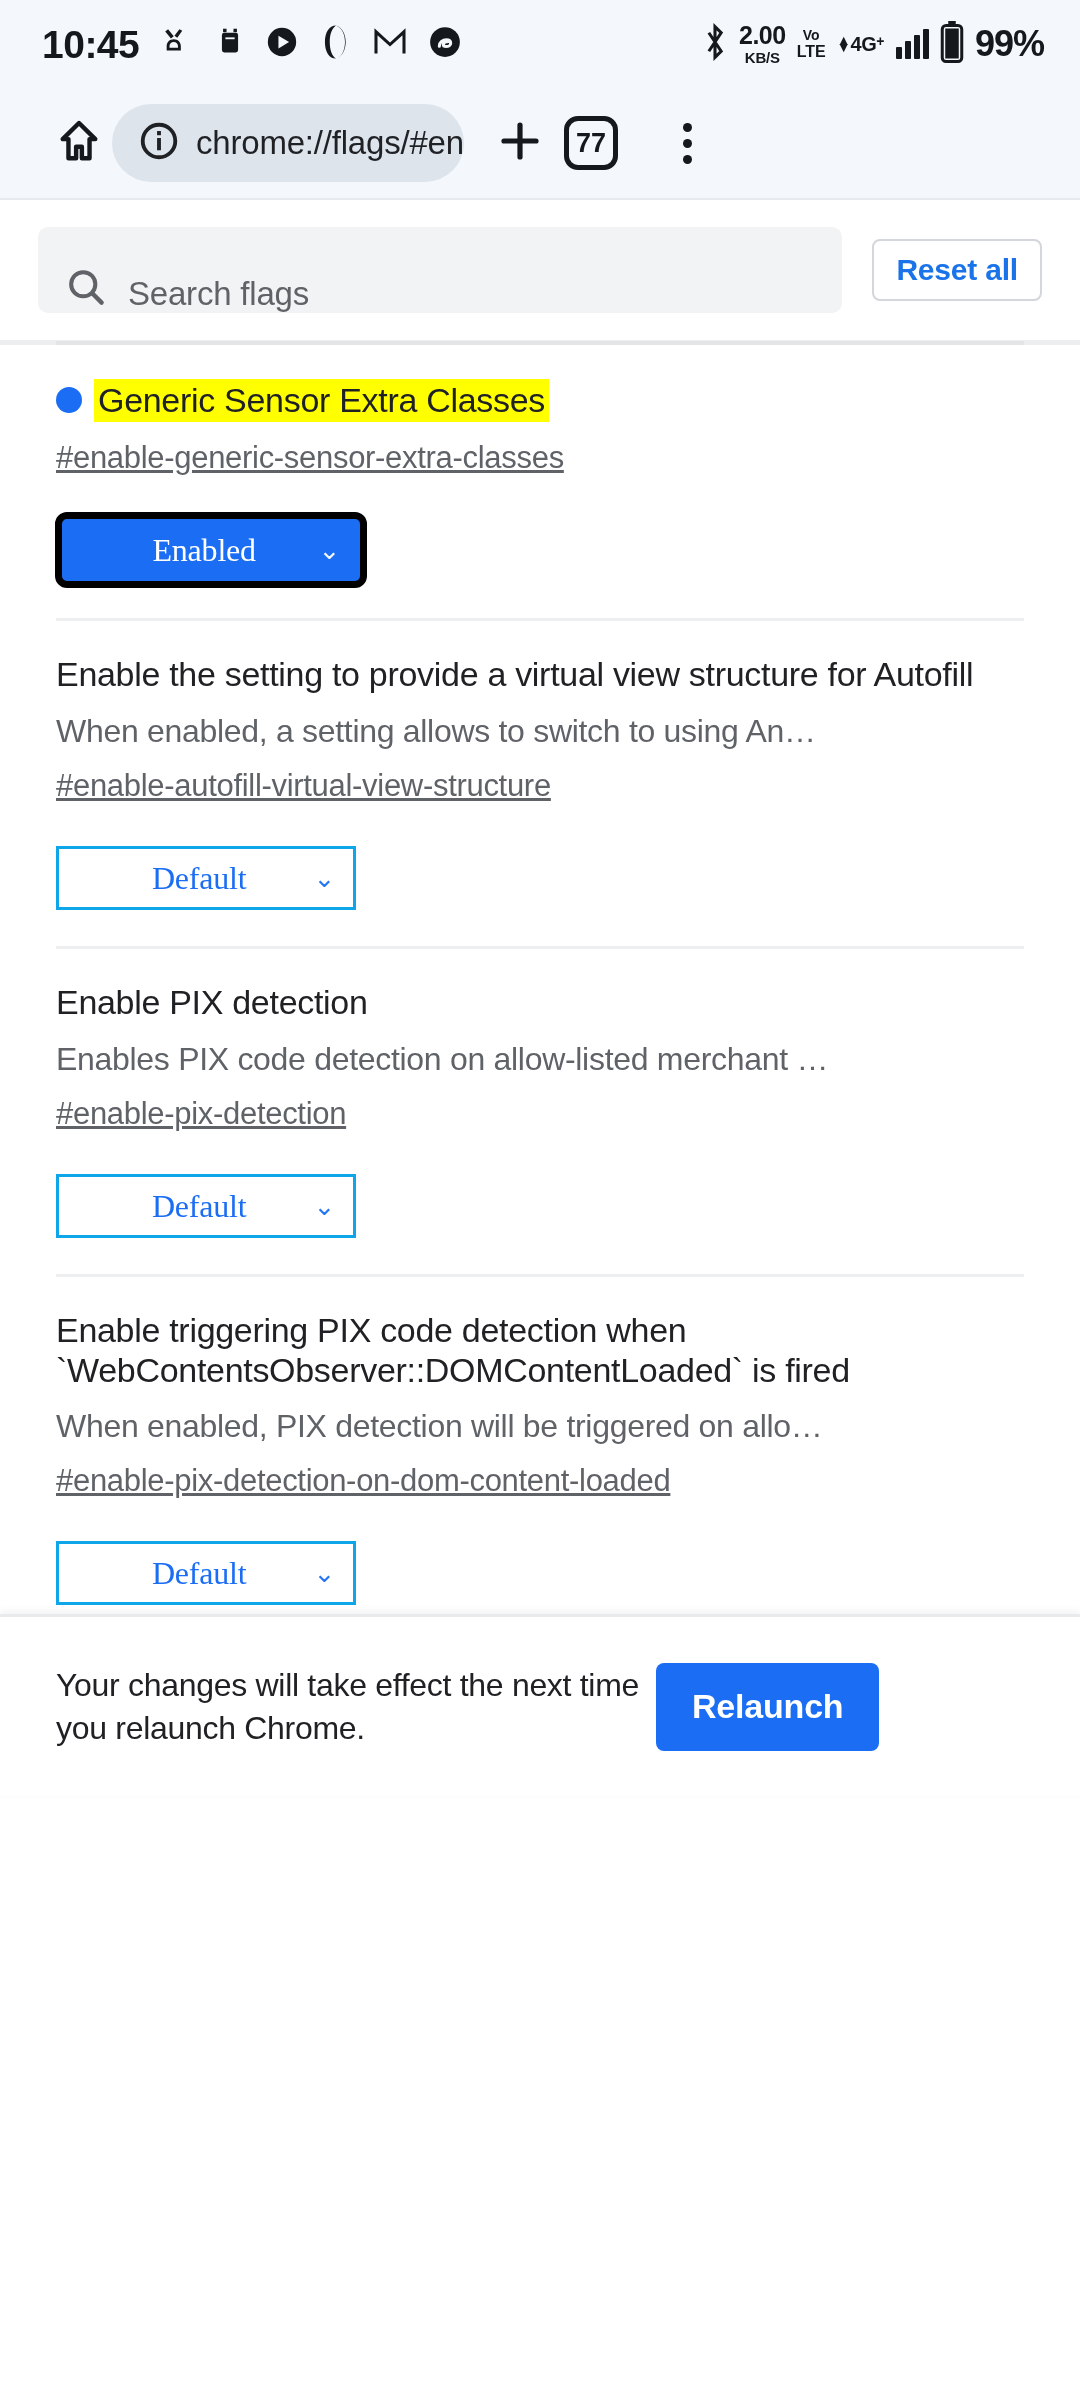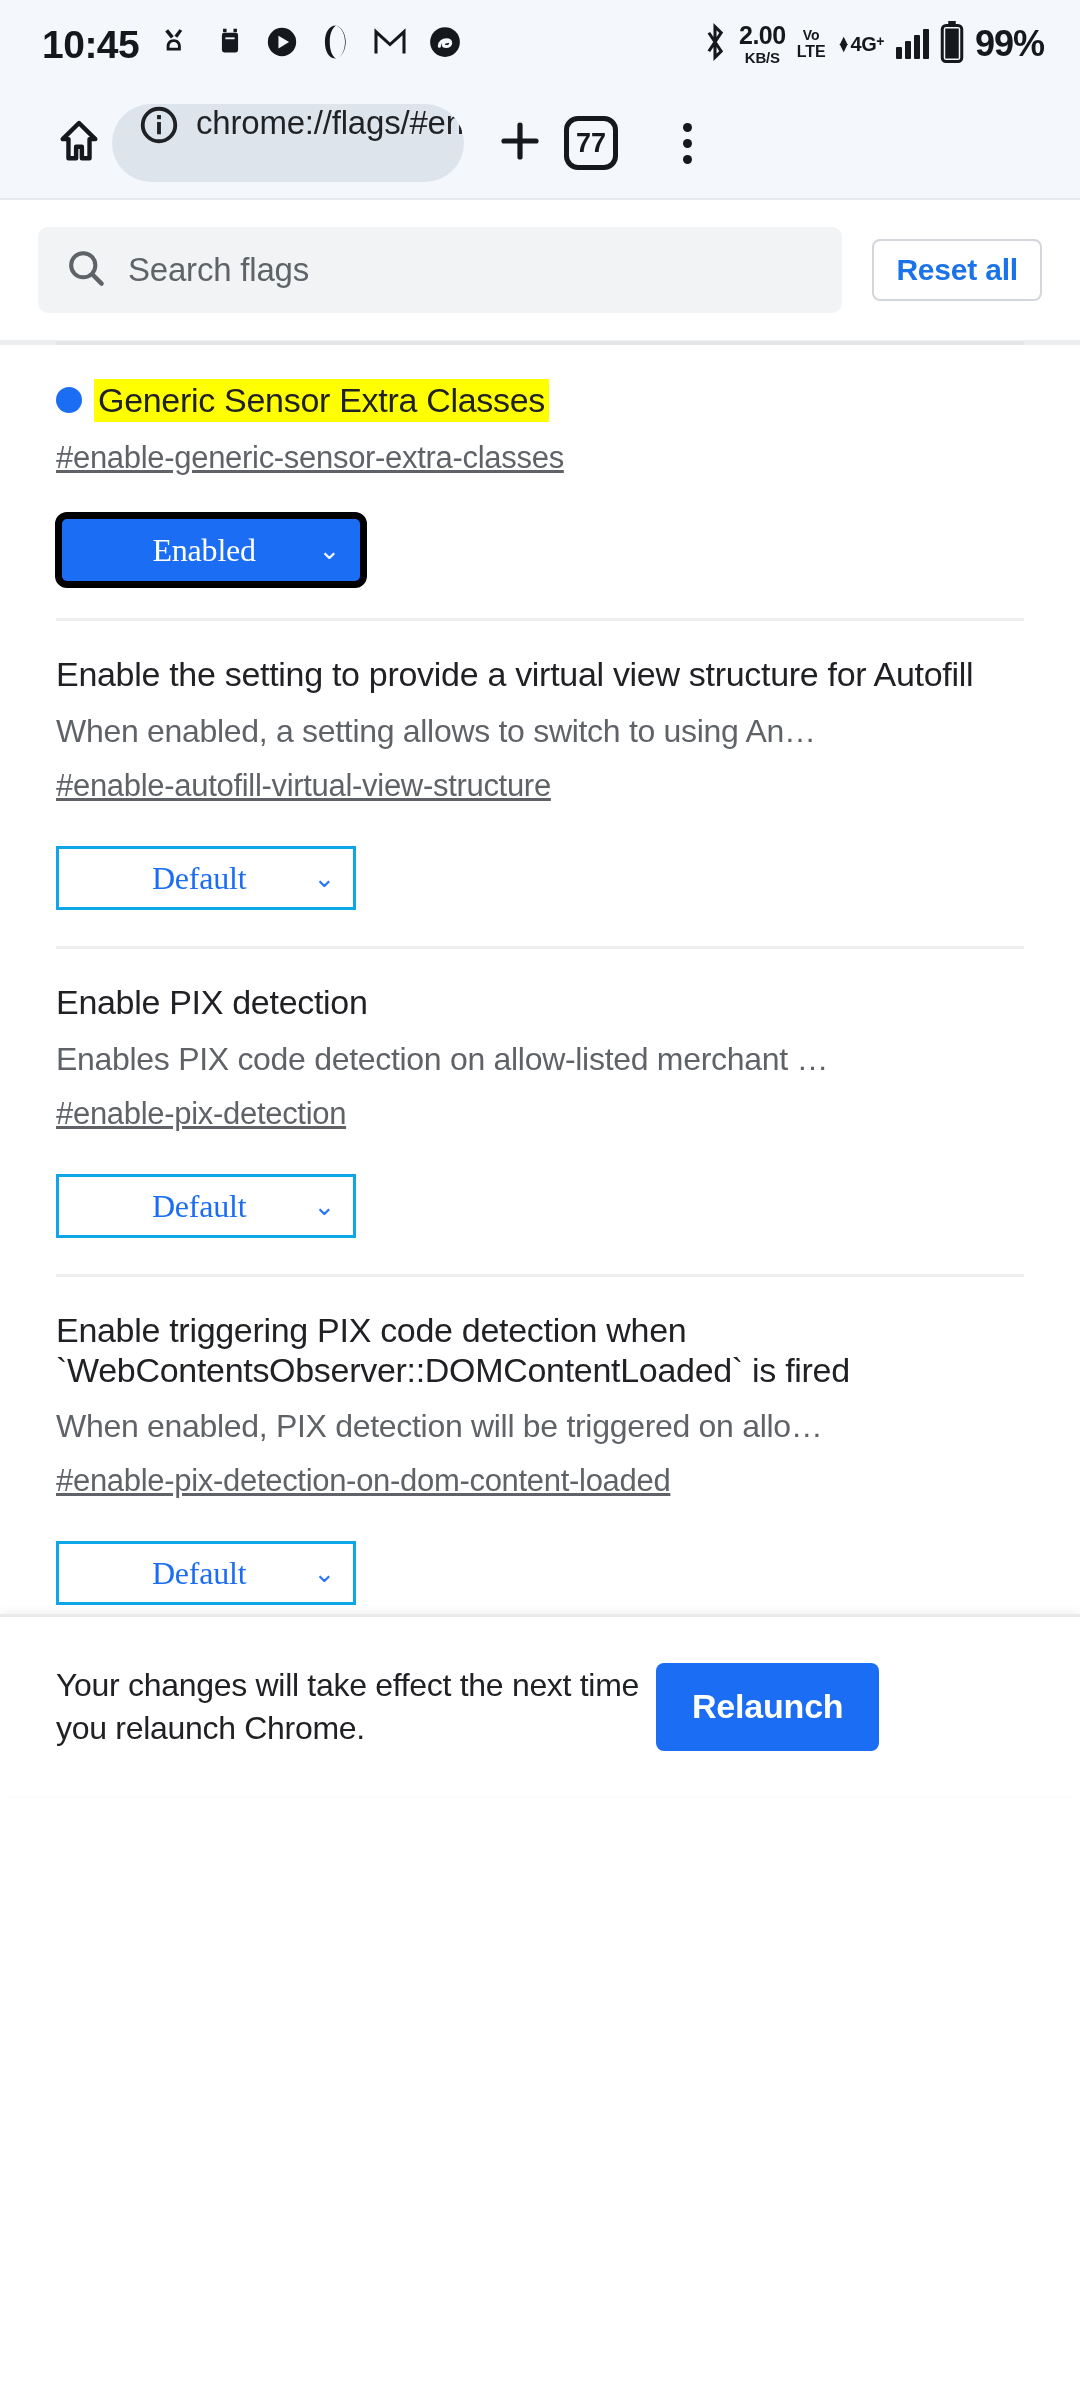--- a/index.html
+++ b/index.html
@@ -46,21 +46,21 @@
     display:flex; align-items:center;
     padding: 0 30px 0 28px;
     border-bottom: 2px solid #e6e9ee;
   }
   .tb-btn { width: 74px; height: 74px; display:flex; align-items:center; justify-content:flex-end; flex: 0 0 auto; }
   .omnibox {
     flex: 1 1 auto;
     height: 78px;
     background: #dde4ec;
     border-radius: 40px;
-    display:flex; align-items:flex-start;
+    display:flex; align-items:center;
     padding: 0 26px;
     margin: 0 6px 0 10px;
     overflow:hidden;
     max-width: 352px;
   }
   .omni-url {
     font-size: 33px; color:#1f2125; margin-left: 16px;
     white-space: nowrap; letter-spacing: -0.2px;
   }
   .tabcount {
@@ -73,21 +73,21 @@
   .kebab i { width:9px; height:9px; border-radius:50%; background:#15181c; display:block; }
 
   
   .searchrow {
     height: 140px; display:flex; align-items:center;
     padding: 0 38px 0 38px; background:#fff;
   }
   .searchbox {
     flex: 1 1 auto; height: 86px;
     background:#f1f3f4; border-radius: 10px;
-    display:flex; align-items:center; padding: 0 26px;
+    display:flex; align-items:flex-end; padding: 0 26px;
     margin-right: 30px;
   }
   .search-ph { font-size: 33px; color:#5f6368; margin-left: 20px; letter-spacing:-0.2px; }
   .resetall {
     height: 62px; padding: 0 22px;
     border: 2px solid #d3d6da; border-radius: 8px; background:#fff;
     color:#1a73e8; font-size: 30px; font-weight: 600;
     display:flex; align-items:center; letter-spacing:-0.2px;
   }
   .toprule { height: 6px; background:#eceef0; width:100%; }

